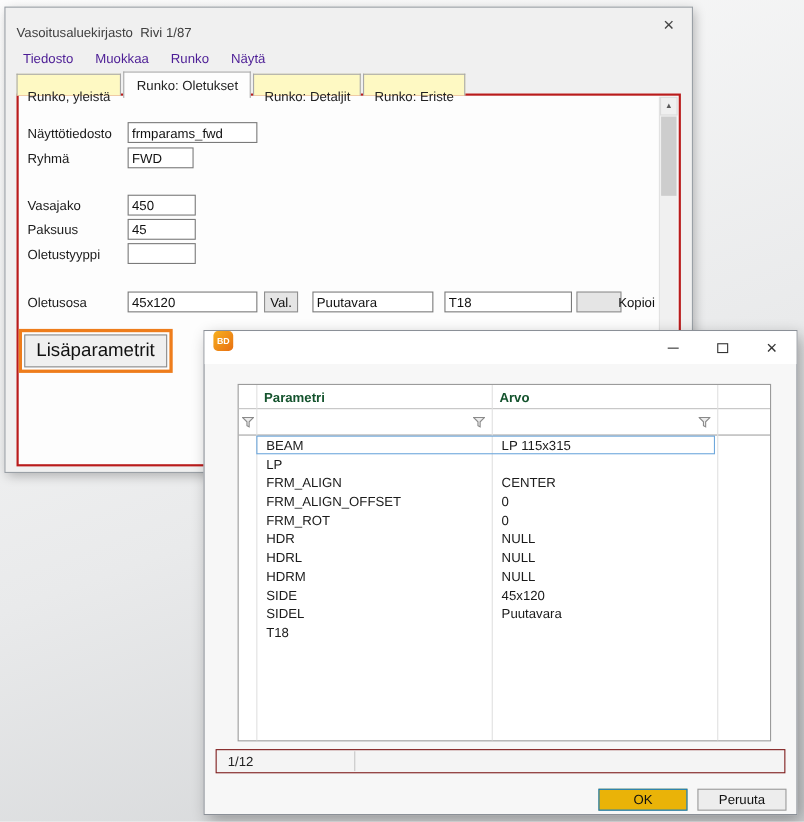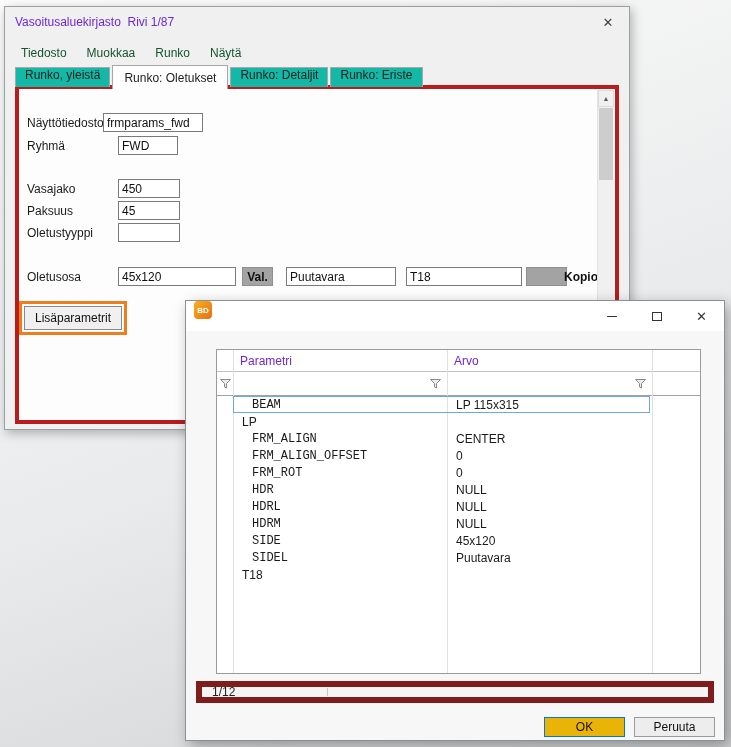--- a/index.html
+++ b/index.html
@@ -10,61 +10,61 @@
     background:linear-gradient(160deg,#fcfcfc 0%,#e9eaeb 55%,#cfd1d3 100%);
     position:relative; overflow:hidden;
   }
 
   
   .main-window {
     position:absolute; left:4px; top:6px; width:626px; height:424px;
     background:#f0f0f0; border:1px solid #9aa0a6;
     box-shadow:2px 3px 10px rgba(0,0,0,.28);
   }
-  .titlebar { height:30px; display:flex; align-items:center; padding-left:10px; color:#6d28d9; }
+  .titlebar { height:30px; display:flex; align-items:flex-end; padding-left:10px; color:#404040; }
   .titlebar .title { white-space:pre; }
   .win-close {
     position:absolute; right:0; top:0; width:42px; height:30px;
     display:flex; align-items:center; justify-content:center;
     color:#444; font-size:13px; cursor:default;
   }
   .menubar { position:absolute; top:34px; left:6px; display:flex; }
-  .menu-item { padding:5px 10px; color:#14532d; }
+  .menu-item { padding:5px 10px; color:#4c1d95; }
 
   .tabstrip { position:absolute; top:58px; left:10px; display:flex; align-items:flex-end; z-index:3; }
   .tab {
-    height:20px; padding:0 9px 0; margin-right:2px; font-size:12px;
-    background:#14b8a6; border:1px solid #a8a8a8; border-bottom:none; color:#222;
+    height:20px; padding:13px 9px 0; margin-right:2px; font-size:12px;
+    background:#fef9c3; border:1px solid #a8a8a8; border-bottom:none; color:#222;
   }
   .tab.active {
     height:24px; padding:5px 11px 0; margin-bottom:-2px;
     background:#fdfdfd; z-index:4; position:relative;
   }
   .panel {
     position:absolute; top:78px; left:10px; right:10px; bottom:5px;
-    background:#fdfdfd; border:4px solid #b91c1c; z-index:1;
+    background:#fdfdfd; border:2px solid #b91c1c; z-index:1;
   }
 
   .frow { position:absolute; left:8px; right:24px; height:20px; }
   .frow .flabel { position:absolute; left:0; top:0; line-height:20px; color:#1a1a1a; }
   .tbox {
     position:absolute; top:0; height:19px; border:1px solid #7a7a7a; background:#fff;
     font-family:"Liberation Sans",sans-serif; font-size:12px; padding:1px 3px; color:#111;
   }
   .sbtn {
-    position:absolute; top:0; height:19px; background:#a3a3a3; border:1px solid #8f8f8f;
-    font-family:"Liberation Sans",sans-serif; font-size:12px; color:#111; text-align:center;font-weight:bold;
+    position:absolute; top:0; height:19px; background:#e5e5e5; border:1px solid #8f8f8f;
+    font-family:"Liberation Sans",sans-serif; font-size:12px; color:#111; text-align:center;
   }
   .highlight-box {
     position:absolute; left:0px; top:212px; display:inline-block;
     border:3px solid #ee7d1c; padding:2px; background:transparent;
   }
   .big-btn {
     display:inline-block; padding:4px 10px; background:#f0f0f0; border:1px solid #8a8a8a;
-    font-family:"Liberation Sans",sans-serif; font-size:12px; color:#111;
+    font-family:"Liberation Sans",sans-serif; font-size:17px; color:#111;
   }
 
   
   .vscroll {
     position:absolute; top:1px; right:1px; bottom:1px; width:17px;
     background:#f0f0f0; border-left:1px solid #e2e2e2;
   }
   .scroll-arrow {
     height:17px; display:flex; align-items:center; justify-content:center;
     font-size:7px; color:#5a5a5a; background:#f0f0f0; border:1px solid #dcdcdc;
@@ -92,35 +92,35 @@
   .ico-close { font-size:13px; color:#333; }
 
   .ptable {
     position:absolute; left:30px; top:48px; width:485px; height:325px;
     background:#fff; border:1px solid #9b9b9b;
   }
   .vline { position:absolute; top:0; bottom:0; width:1px; background:#e0e0e0; }
   .vline.v1 { left:16px; } .vline.v2 { left:230px; } .vline.v3 { left:435px; }
   .tgrid { display:grid; grid-template-columns:16px 214px 205px 1fr; align-items:center; }
   .thead { height:22px; border-bottom:1px solid #c2c2c2; }
-  .thead .hcell { padding-left:7px; color:#6d28d9; }
+  .thead .hcell { padding-left:7px; color:#14532d;font-weight:bold; }
   .tfilter { height:24px; border-bottom:1px solid #a2a2a2; }
   .fcell { display:flex; justify-content:flex-end; padding-right:6px; }
   .fcell.gutter { justify-content:center; padding-right:0; }
   .trow { height:17px; position:relative; font-size:12px; }
-  .trow .pcell { padding-left:19px; overflow:hidden; white-space:nowrap;font-family:Liberation Mono, monospace; }
+  .trow .pcell { padding-left:9px; overflow:hidden; white-space:nowrap; }
   .trow .vcell { padding-left:9px; overflow:hidden; white-space:nowrap; }
   .trow.selected::after {
     content:""; position:absolute; left:16px; right:50px; top:0; bottom:0;
     border:1px solid #6fa8dc; pointer-events:none;
   }
 
   .statusbar {
     position:absolute; left:10px; right:10px; top:380px; height:22px;
-    background:#f4f4f4; border:6px solid #7f1d1d;
+    background:#f4f4f4; border:1px solid #7f1d1d;
     display:flex; align-items:center;
   }
   .statusbar .stext { padding-left:10px; color:#222; }
   .status-div { position:absolute; left:125px; top:1px; bottom:1px; width:1px; background:#c6c6c6; }
 
   .dlg-btn {
     position:absolute; top:416px; height:20px; width:81px;
     font-family:"Liberation Sans",sans-serif; font-size:12px; text-align:center;
     background:#ededed; border:1px solid #9b9b9b; color:#111;
   }
@@ -147,21 +147,21 @@
     <div class="tab">Runko, yleistä</div>
     <div class="tab active">Runko: Oletukset</div>
     <div class="tab">Runko: Detaljit</div>
     <div class="tab">Runko: Eriste</div>
   </div>
 
   <div class="panel">
 
     <div class="frow" style="top:24px;">
       <span class="flabel">Näyttötiedosto</span>
-      <input class="tbox" style="left: 76px; width: 100px;" value="frmparams_fwd">
+      <input class="tbox" style="left: 91px; width: 118px;" value="frmparams_fwd">
     </div>
 
     <div class="frow" style="top:47px;">
       <span class="flabel">Ryhmä</span>
       <input class="tbox" style="left: 91px; width: 60px;" value="FWD">
     </div>
 
     <div class="frow" style="top:90px;">
       <span class="flabel">Vasajako</span>
       <input class="tbox" style="left: 91px; width: 62px;" value="450">

